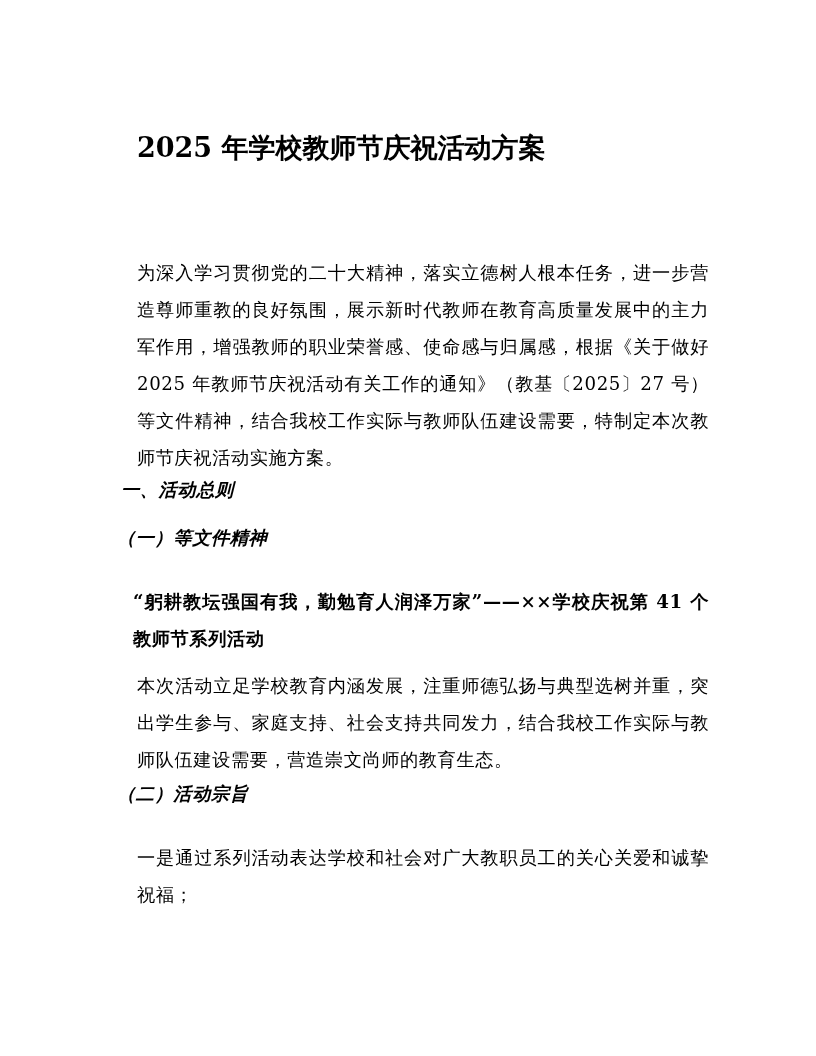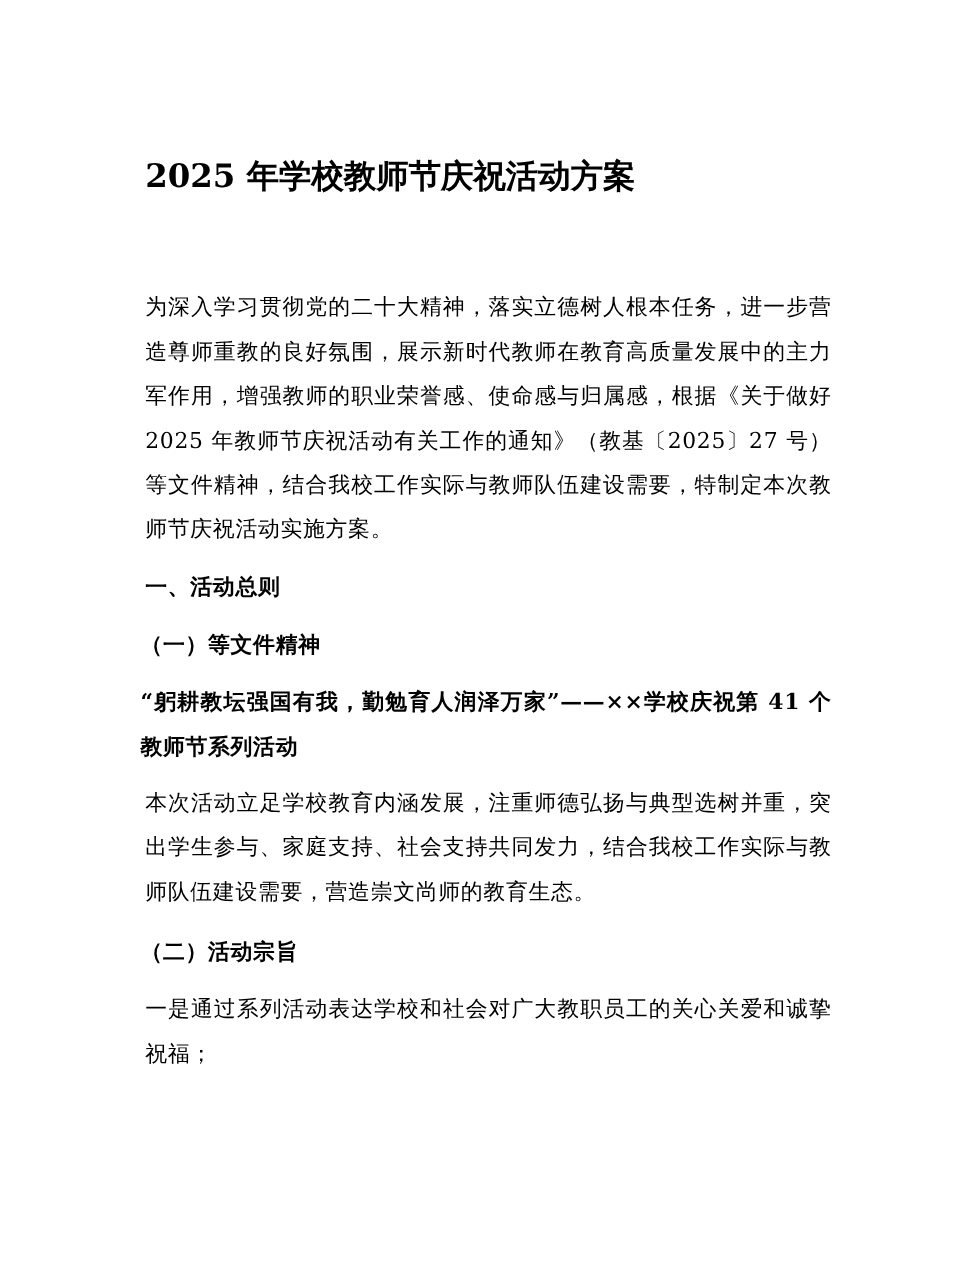--- a/index.html
+++ b/index.html
@@ -16,49 +16,50 @@
       color: #000000;
     }
     .page {
       position: absolute;
       left: 121px;
       top: 0;
       width: 572px;
     }
     .doc-title {
       position: absolute;
-      left: 0;
+      left: 16px;
       top: 128px;
       margin: 0;
       font-size: 27px;
       font-weight: bold;
       line-height: 40px;
       white-space: nowrap;
       letter-spacing: 0px;
     }
     .para {
       position: absolute;
       left: 0;
       width: 572px;
-      margin: 0;
+      margin: 16px;
       font-size: 18.2px;
       line-height: 37px;
       text-align: justify;
       text-align-last: left;
       letter-spacing: 0.6px;
     }
     .heading {
       position: absolute;
       left: 0;
       margin: 0;
       font-size: 18.2px;
       font-weight: bold;
       line-height: 37px;
       white-space: nowrap;
       letter-spacing: 0.6px;
+      font-style: italic;
     }
     .bold-para {
       font-weight: bold;
     }
     .indent-paren {
       left: -4px;
     }
   </style>
 </head>
 <body>

